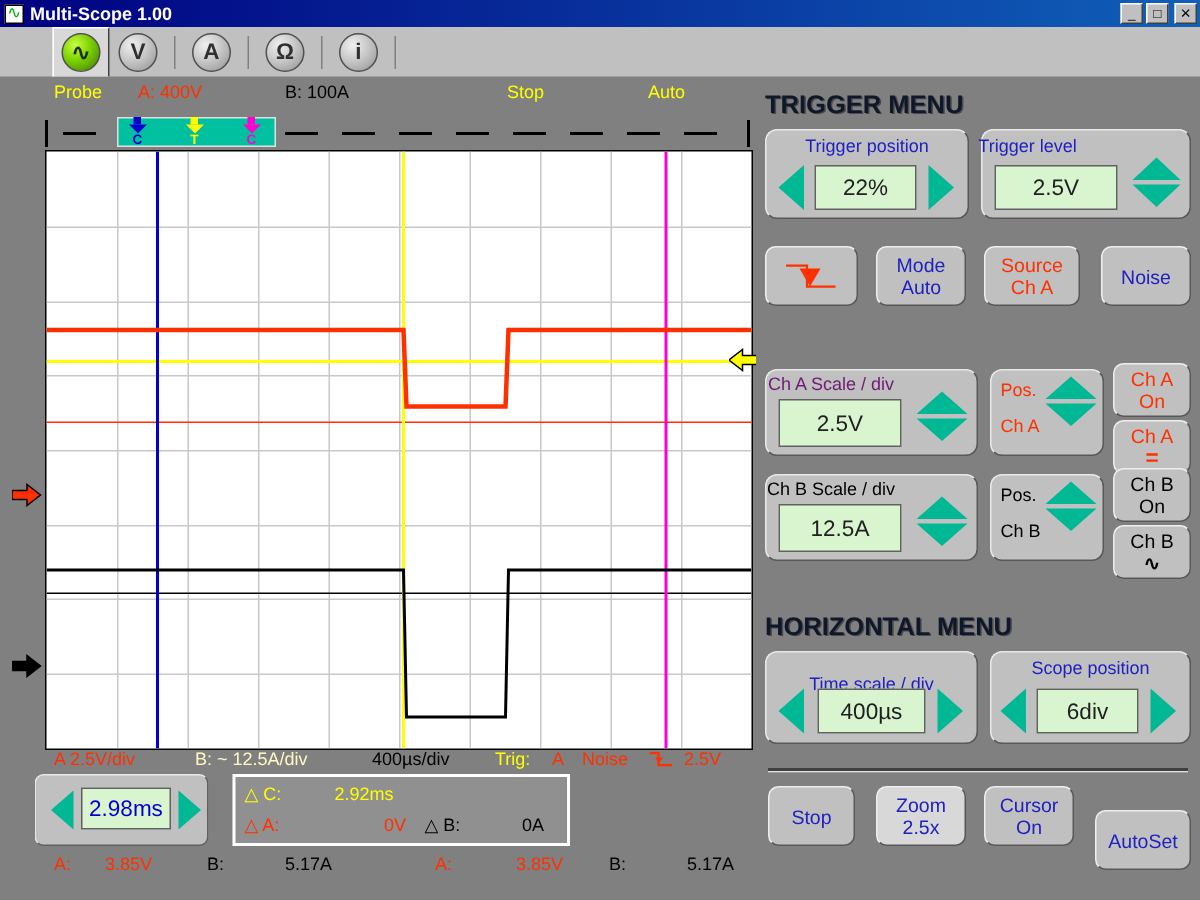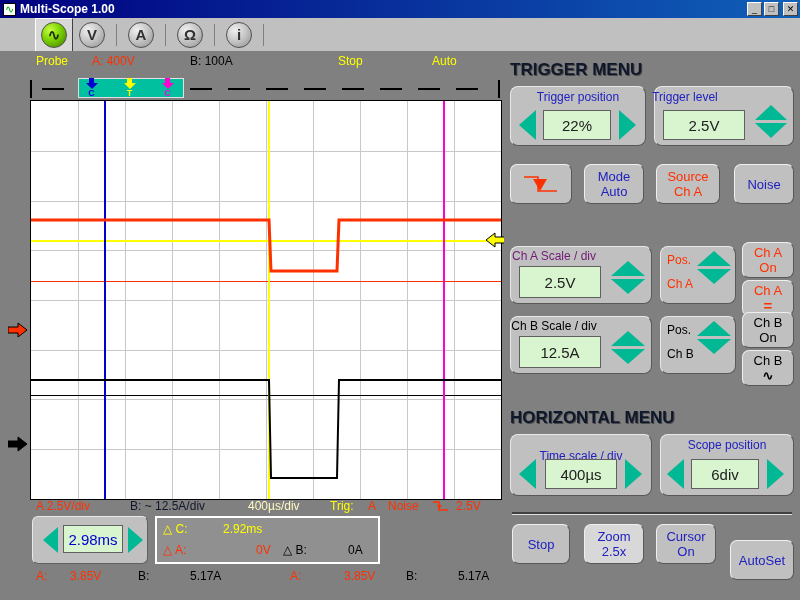--- a/index.html
+++ b/index.html
@@ -284,37 +284,37 @@
 
       <div style="position:absolute;left:456px;top:132px;">
         <svg width="20" height="16" viewBox="0 0 20 16">
           <polygon points="19,5 9,5 9,1 0,8 9,15 9,11 19,11" fill="#ffff00" stroke="#000" stroke-width="1"></polygon>
         </svg>
       </div>
     </div>
 
     <div class="status">
       <span style="left:36px;color:#ff3000;">A 2.5V/div</span>
-      <span style="left:130px;color:#0f172a;">B: ~ 12.5A/div</span>
-      <span style="left:248px;color:#fef9c3;">400µs/div</span>
+      <span style="left:130px;color:#fef9c3;">B: ~ 12.5A/div</span>
+      <span style="left:248px;color:#000000;">400µs/div</span>
       <span style="left:330px;color:#ffff00;">Trig:</span>
       <span style="left:368px;color:#ff3000;">A</span>
       <span style="left:388px;color:#ff3000;">Noise</span>
       <span style="left:432px;top:2px;">
         <svg width="18" height="12" viewBox="0 0 18 12">
           <polyline points="1,2 7,2 7,10 16,10" fill="none" stroke="#ff3000" stroke-width="1.5"></polyline>
           <polygon points="5,5 10,5 7,9" fill="#ff3000"></polygon>
         </svg>
       </span>
       <span style="left:456px;color:#ff3000;">2.5V</span>
     </div>
 
     <div class="botpanel">
 
-      <div class="cpane" style="left:32px;width:116px;">
+      <div class="cpane" style="left:23px;width:116px;">
         <div class="tri" style="position:absolute;left:10px;top:10px;border-top:13px solid transparent;border-bottom:13px solid transparent;border-right:15px solid #00b894;"></div>
         <div class="lcd" style="position:absolute;left:30px;top:8px;width:60px;height:28px;color:#0000d0;">2.98ms</div>
         <div class="tri" style="position:absolute;left:95px;top:10px;border-top:13px solid transparent;border-bottom:13px solid transparent;border-left:15px solid #00b894;"></div>
       </div>
 
       <div class="dpane">
         <span style="left:6px;top:4px;color:#ffff00;">△ C:</span>
         <span style="left:66px;top:4px;color:#ffff00;">2.92ms</span>
         <span style="left:6px;top:25px;color:#ff3000;">△ A:</span>
         <span style="left:99px;top:25px;color:#ff3000;">0V</span>

